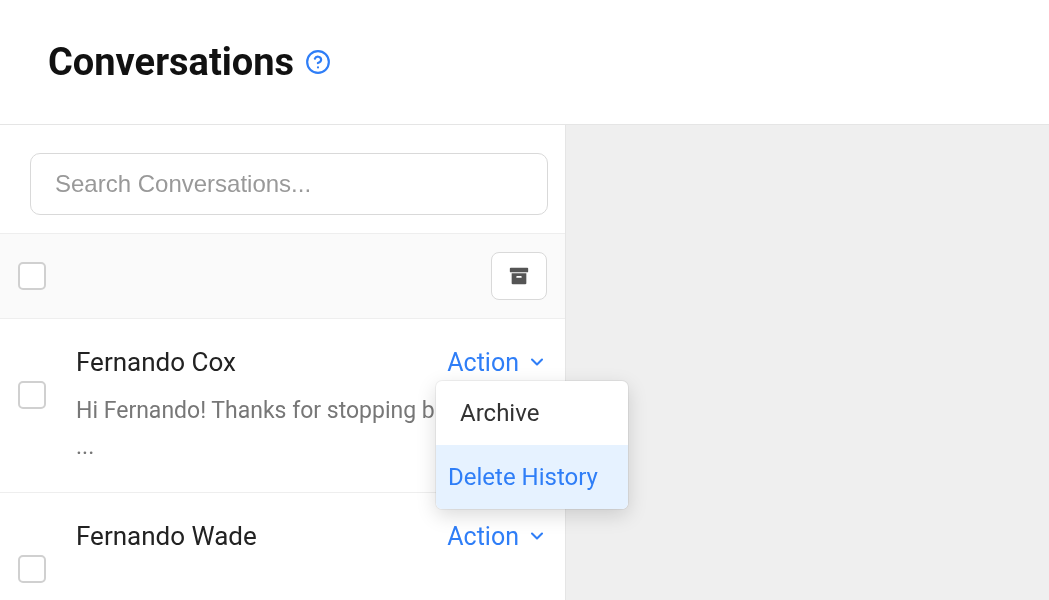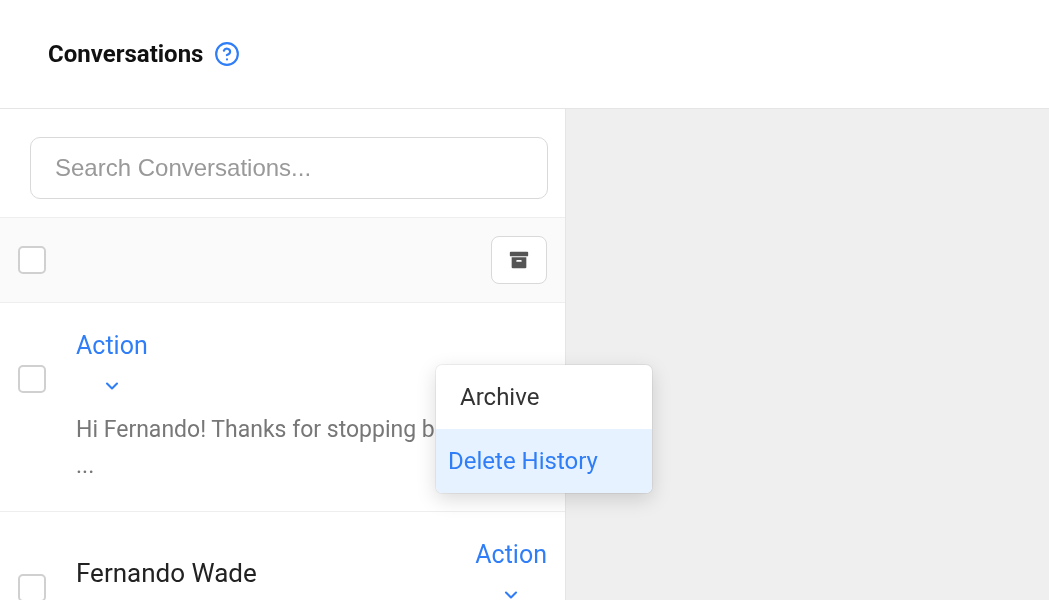--- a/index.html
+++ b/index.html
@@ -14,21 +14,21 @@
       height: 600px;
       overflow: hidden;
     }
     .header {
       padding: 40px 0 40px 48px;
       display: flex;
       align-items: center;
       gap: 10px;
     }
     .header-title {
-      font-size: 24px;
+      font-size: 38px;
       font-weight: 700;
       color: #111;
     }
     .help-icon {
       width: 28px;
       height: 28px;
       display: inline-flex;
       align-items: center;
       justify-content: center;
     }
@@ -107,39 +107,38 @@
       justify-content: space-between;
     }
     .conv-name {
       font-size: 26px;
       font-weight: 400;
       color: #222;
     }
     .action-btn {
       display: flex;
       align-items: center;
-      gap: 16px;
+      gap: 8px;
       color: #2f7ef7;
       font-size: 25px;
       font-weight: 400;
       cursor: pointer;
       user-select: none;
-      flex-direction: column;
     }
     .conv-preview {
       margin-top: 16px;
       font-size: 23px;
       color: #777;
       line-height: 1.55;
     }
     .dropdown {
       position: absolute;
       top: 62px;
       left: 436px;
-      width: 216px;
+      width: 192px;
       background: #fff;
       border-radius: 6px;
       box-shadow: 0 6px 20px rgba(0,0,0,0.15), 0 0 0 1px rgba(0,0,0,0.05);
       z-index: 10;
       overflow: hidden;
     }
     .dropdown-item {
       padding: 18px 24px;
       font-size: 24px;
       color: #333;
@@ -180,20 +179,21 @@
           <path d="M4 9 L20 9 L20 20 C20 20.55 19.55 21 19 21 L5 21 C4.45 21 4 20.55 4 20 Z" fill="#555"></path>
           <rect x="9" y="12" width="6" height="2" rx="1" fill="#fff"></rect>
         </svg>
       </div>
     </div>
 
     <div class="conv-item">
       <div class="checkbox" style="margin-top:34px"></div>
       <div class="conv-body">
         <div class="conv-top">
+          <span class="conv-name">Fernando Cox</span>
           <span class="action-btn">
             <span>Action</span>
             <svg width="20" height="20" viewBox="0 0 24 24" fill="none" stroke="#2f7ef7" stroke-width="2.5" stroke-linecap="round" stroke-linejoin="round">
               <polyline points="6 9 12 15 18 9"></polyline>
             </svg>
           </span>
         </div>
         <div class="conv-preview">Hi Fernando! Thanks for stopping b  we hope ...</div>
       </div>
 

